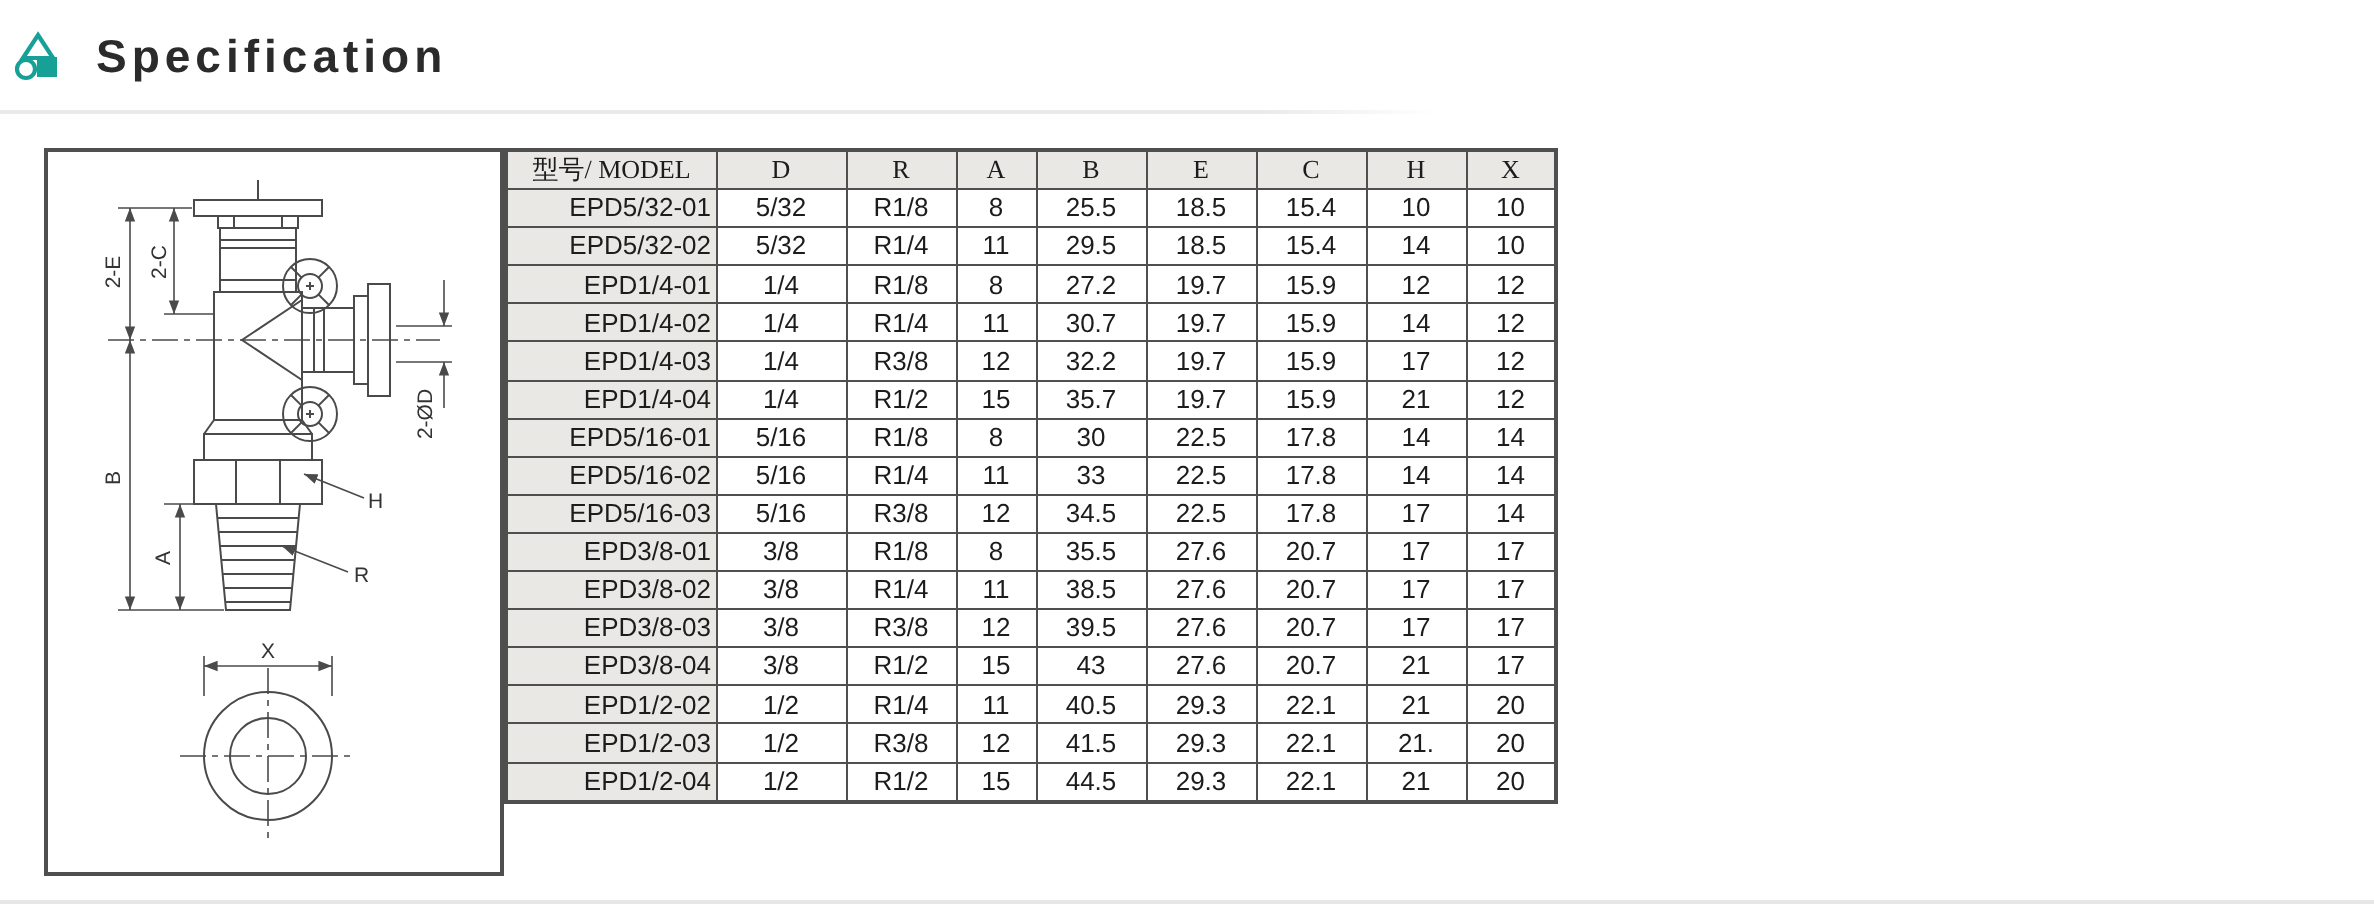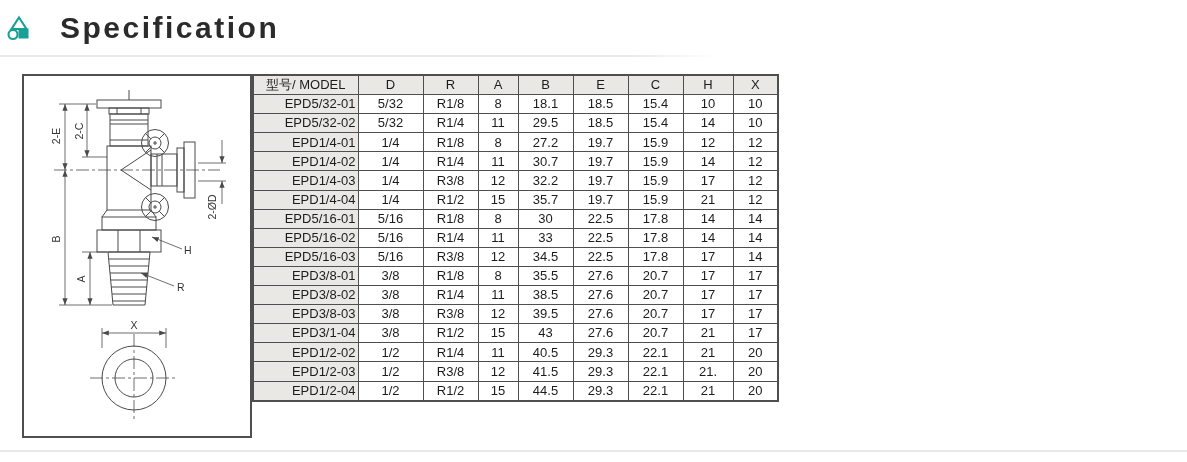--- a/index.html
+++ b/index.html
@@ -3,36 +3,36 @@
 <meta charset="utf-8">
 <style>
   html,body { margin:0; padding:0; background:#ffffff; }
   body {
     width:1187px; height:462px; overflow:hidden; position:relative;
     font-family:"Liberation Sans", sans-serif;
     -webkit-font-smoothing:antialiased;
   }
   
   .hdr { display:flex; align-items:center; gap:11px; padding:11px 0 0 5px; height:45px; box-sizing:border-box; }
-  .hdr h1 { margin:16px; font-size:30px; font-weight:bold; letter-spacing:2.5px; color:#2b2b2b; }
+  .hdr h1 { margin:4px; font-size:23px; font-weight:bold; letter-spacing:2.5px; color:#2b2b2b; }
   .hdr-rule { position:absolute; left:0; top:55px; width:718px; height:2px;
               background:linear-gradient(to right,#eaeaea 88%, rgba(234,234,234,0)); }
   .bottom-rule { position:absolute; left:0; top:450px; width:1187px; height:2px; background:#e7e7e7; }
 
   
   .content { position:absolute; left:22px; top:74px; display:flex; align-items:flex-start; }
   .drawing-box { width:226px; height:360px; border:2px solid #4f4f4f; background:#fff; box-sizing:content-box; }
 
   
   table.spec { border-collapse:collapse; table-layout:fixed; width:525px;
                border:2px solid #4f4f4f; font-size:13px; color:#1c1c1c; }
   .spec th, .spec td { border:1px solid #4f4f4f; text-align:center; vertical-align:middle;
                        padding:0 2px; height:18.1px; line-height:1.05; font-weight:normal;
                        overflow:hidden; white-space:nowrap; }
-  .spec thead th { background:#e9e8e5; }
+  .spec thead th { background:#e9e8e5;font-family:Liberation Serif, serif; }
   .spec td.model-cell { background:#e9e8e5;text-align:right; }
   .spec tbody td { background:#ffffff; }
 
   
   svg text { font-family:"Liberation Sans", sans-serif; }
 </style>
 </head>
 <body>
 
 <div class="hdr">
@@ -180,21 +180,21 @@
           <th>H</th>
           <th>X</th>
         </tr>
     </thead>
     <tbody id="body-rows">
         <tr>
           <td class="model-cell">EPD5/32-01</td>
           <td>5/32</td>
           <td>R1/8</td>
           <td>8</td>
-          <td>18.1</td>
+          <td>25.5</td>
           <td>18.5</td>
           <td>15.4</td>
           <td>10</td>
           <td>10</td>
         </tr>
         <tr>
           <td class="model-cell">EPD5/32-02</td>
           <td>5/32</td>
           <td>R1/4</td>
           <td>11</td>
@@ -308,21 +308,21 @@
           <td>3/8</td>
           <td>R3/8</td>
           <td>12</td>
           <td>39.5</td>
           <td>27.6</td>
           <td>20.7</td>
           <td>17</td>
           <td>17</td>
         </tr>
         <tr>
-          <td class="model-cell">EPD3/1-04</td>
+          <td class="model-cell">EPD3/8-04</td>
           <td>3/8</td>
           <td>R1/2</td>
           <td>15</td>
           <td>43</td>
           <td>27.6</td>
           <td>20.7</td>
           <td>21</td>
           <td>17</td>
         </tr>
         <tr>

